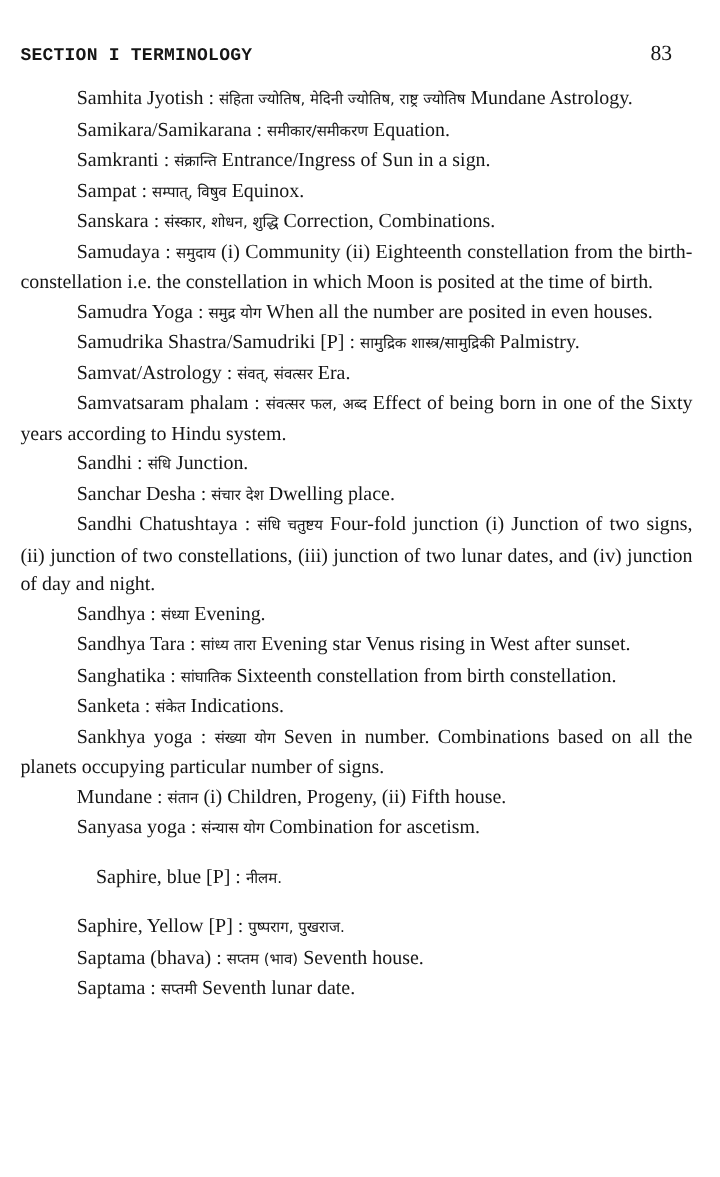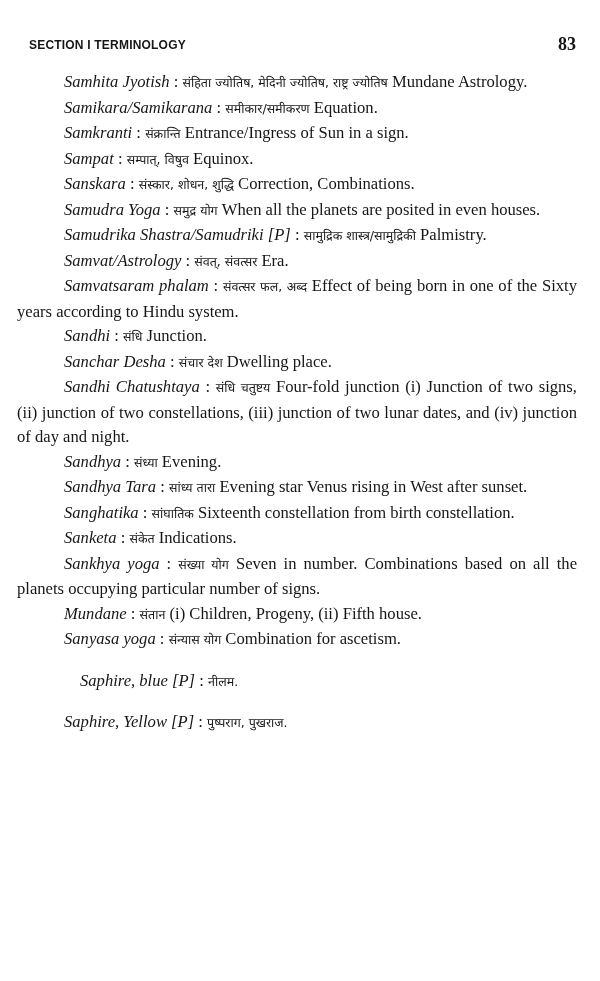--- a/index.html
+++ b/index.html
@@ -2,56 +2,59 @@
 <html><head>
 <meta charset="utf-8">
 <style>
   html, body { margin: 0; padding: 0; }
   body {
     width: 600px; height: 981px; background: #ffffff; position: relative; overflow: hidden;
     font-family: "Liberation Serif", "DejaVu Serif", serif; color: #161616;
   }
   .header { position: absolute; top: 34px; left: 17px; right: 24px; height: 22px; }
   .header .sec {
-    position: absolute; left: 12px; top: 4px; font-family: Liberation Sans, sans-serif;
-    font-weight: bold; font-size: 12px; letter-spacing: 0.2px; text-transform: uppercase;
+    position: absolute; left: 0; top: 4px; font-family: Liberation Mono, monospace;
+    font-weight: bold; font-size: 15px; letter-spacing: 0.2px; text-transform: uppercase;
   }
-  .header .pg { position: absolute; right: 0; top: 0; font-weight: bold; font-size: 18px; }
+  .header .pg { position: absolute; right: 16px; top: 0; font-weight: normal; font-size: 18px; }
   .entries { position: absolute; left: 17px; width: 560px; top: 70px; }
   .entry {
     font-size: 16.6px; line-height: 24.5px; text-align: justify; text-indent: 47px;
   }
   .entry.gap { margin-top: 8px; }
-  .term { font-style: italic; }
+  .term { }
   .hi { font-family: "DejaVu Sans", sans-serif; font-size: 12.5px; }
   .en { }
 </style>
 </head>
 <body>
 
 <div class="header">
   <span class="sec">SECTION I TERMINOLOGY</span>
   <span class="pg">83</span>
 </div>
 
 <div class="entries">
   <p class="entry" style="margin: 0px;"><span class="term">Samhita Jyotish</span><span class="sep"> : </span><span class="hi">संहिता ज्योतिष, मेदिनी ज्योतिष, राष्ट्र ज्योतिष</span><span class="en"> Mundane Astrology.</span></p>
   <p class="entry" style="margin: 0px;"><span class="term">Samikara/Samikarana</span><span class="sep"> : </span><span class="hi">समीकार/समीकरण</span><span class="en"> Equation.</span></p>
   <p class="entry" style="margin: 0px;"><span class="term">Samkranti</span><span class="sep"> : </span><span class="hi">संक्रान्ति</span><span class="en"> Entrance/Ingress of Sun in a sign.</span></p>
   <p class="entry" style="margin: 0px;"><span class="term">Sampat</span><span class="sep"> : </span><span class="hi">सम्पात्, विषुव</span><span class="en"> Equinox.</span></p>
   <p class="entry" style="margin: 0px;"><span class="term">Sanskara</span><span class="sep"> : </span><span class="hi">संस्कार, शोधन, शुद्धि</span><span class="en"> Correction, Combinations.</span></p>
-  <p class="entry gap" style="margin: 0px;"><span class="term">Samudra Yoga</span><span class="sep"> : </span><span class="hi">समुद्र योग</span><span class="en"> When all the planets are posited in even houses.</span></p>
+  <p class="entry gap" style="margin: 0px;"><span class="term">Samudaya</span><span class="sep"> : </span><span class="hi">समुदाय</span><span class="en"> (i) Community (ii) Eighteenth constellation from the birth-constellation i.e. the constellation in which Moon is posited at the time of birth.</span></p>
+  <p class="entry gap" style="margin: 0px;"><span class="term">Samudra Yoga</span><span class="sep"> : </span><span class="hi">समुद्र योग</span><span class="en"> When all the number are posited in even houses.</span></p>
   <p class="entry gap" style="margin: 0px;"><span class="term">Samudrika Shastra/Samudriki [P]</span><span class="sep"> : </span><span class="hi">सामुद्रिक शास्त्र/सामुद्रिकी</span><span class="en"> Palmistry.</span></p>
   <p class="entry" style="margin: 0px;"><span class="term">Samvat/Astrology</span><span class="sep"> : </span><span class="hi">संवत्, संवत्सर</span><span class="en"> Era.</span></p>
   <p class="entry gap" style="margin: 0px;"><span class="term">Samvatsaram phalam</span><span class="sep"> : </span><span class="hi">संवत्सर फल, अब्द</span><span class="en"> Effect of being born in one of the Sixty years according to Hindu system.</span></p>
   <p class="entry" style="margin: 0px;"><span class="term">Sandhi</span><span class="sep"> : </span><span class="hi">संधि</span><span class="en"> Junction.</span></p>
   <p class="entry" style="margin: 0px;"><span class="term">Sanchar Desha</span><span class="sep"> : </span><span class="hi">संचार देश</span><span class="en"> Dwelling place.</span></p>
   <p class="entry gap" style="margin: 0px;"><span class="term">Sandhi Chatushtaya</span><span class="sep"> : </span><span class="hi">संधि चतुष्टय</span><span class="en"> Four-fold junction (i) Junction of two signs, (ii) junction of two constellations, (iii) junction of two lunar dates, and (iv) junction of day and night.</span></p>
   <p class="entry gap" style="margin: 0px;"><span class="term">Sandhya</span><span class="sep"> : </span><span class="hi">संध्या</span><span class="en"> Evening.</span></p>
   <p class="entry" style="margin: 0px;"><span class="term">Sandhya Tara</span><span class="sep"> : </span><span class="hi">सांध्य तारा</span><span class="en"> Evening star Venus rising in West after sunset.</span></p>
   <p class="entry gap" style="margin: 0px;"><span class="term">Sanghatika</span><span class="sep"> : </span><span class="hi">सांघातिक</span><span class="en"> Sixteenth constellation from birth constellation.</span></p>
   <p class="entry" style="margin: 0px;"><span class="term">Sanketa</span><span class="sep"> : </span><span class="hi">संकेत</span><span class="en"> Indications.</span></p>
   <p class="entry gap" style="margin: 0px;"><span class="term">Sankhya yoga</span><span class="sep"> : </span><span class="hi">संख्या योग</span><span class="en"> Seven in number. Combinations based on all the planets occupying particular number of signs.</span></p>
   <p class="entry" style="margin: 0px;"><span class="term">Mundane</span><span class="sep"> : </span><span class="hi">संतान</span><span class="en"> (i) Children, Progeny, (ii) Fifth house.</span></p>
   <p class="entry" style="margin: 0px;"><span class="term">Sanyasa yoga</span><span class="sep"> : </span><span class="hi">संन्यास योग</span><span class="en"> Combination for ascetism.</span></p>
   <p class="entry" style="margin: 16px;"><span class="term">Saphire, blue [P]</span><span class="sep"> : </span><span class="hi">नीलम.</span><span class="en"></span></p>
   <p class="entry" style="margin: 0px;"><span class="term">Saphire, Yellow [P]</span><span class="sep"> : </span><span class="hi">पुष्पराग, पुखराज.</span><span class="en"></span></p>
+  <p class="entry" style="margin: 0px;"><span class="term">Saptama (bhava)</span><span class="sep"> : </span><span class="hi">सप्तम (भाव)</span><span class="en"> Seventh house.</span></p>
+  <p class="entry" style="margin: 0px;"><span class="term">Saptama</span><span class="sep"> : </span><span class="hi">सप्तमी</span><span class="en"> Seventh lunar date.</span></p>
 </div>
 
 </body></html>

